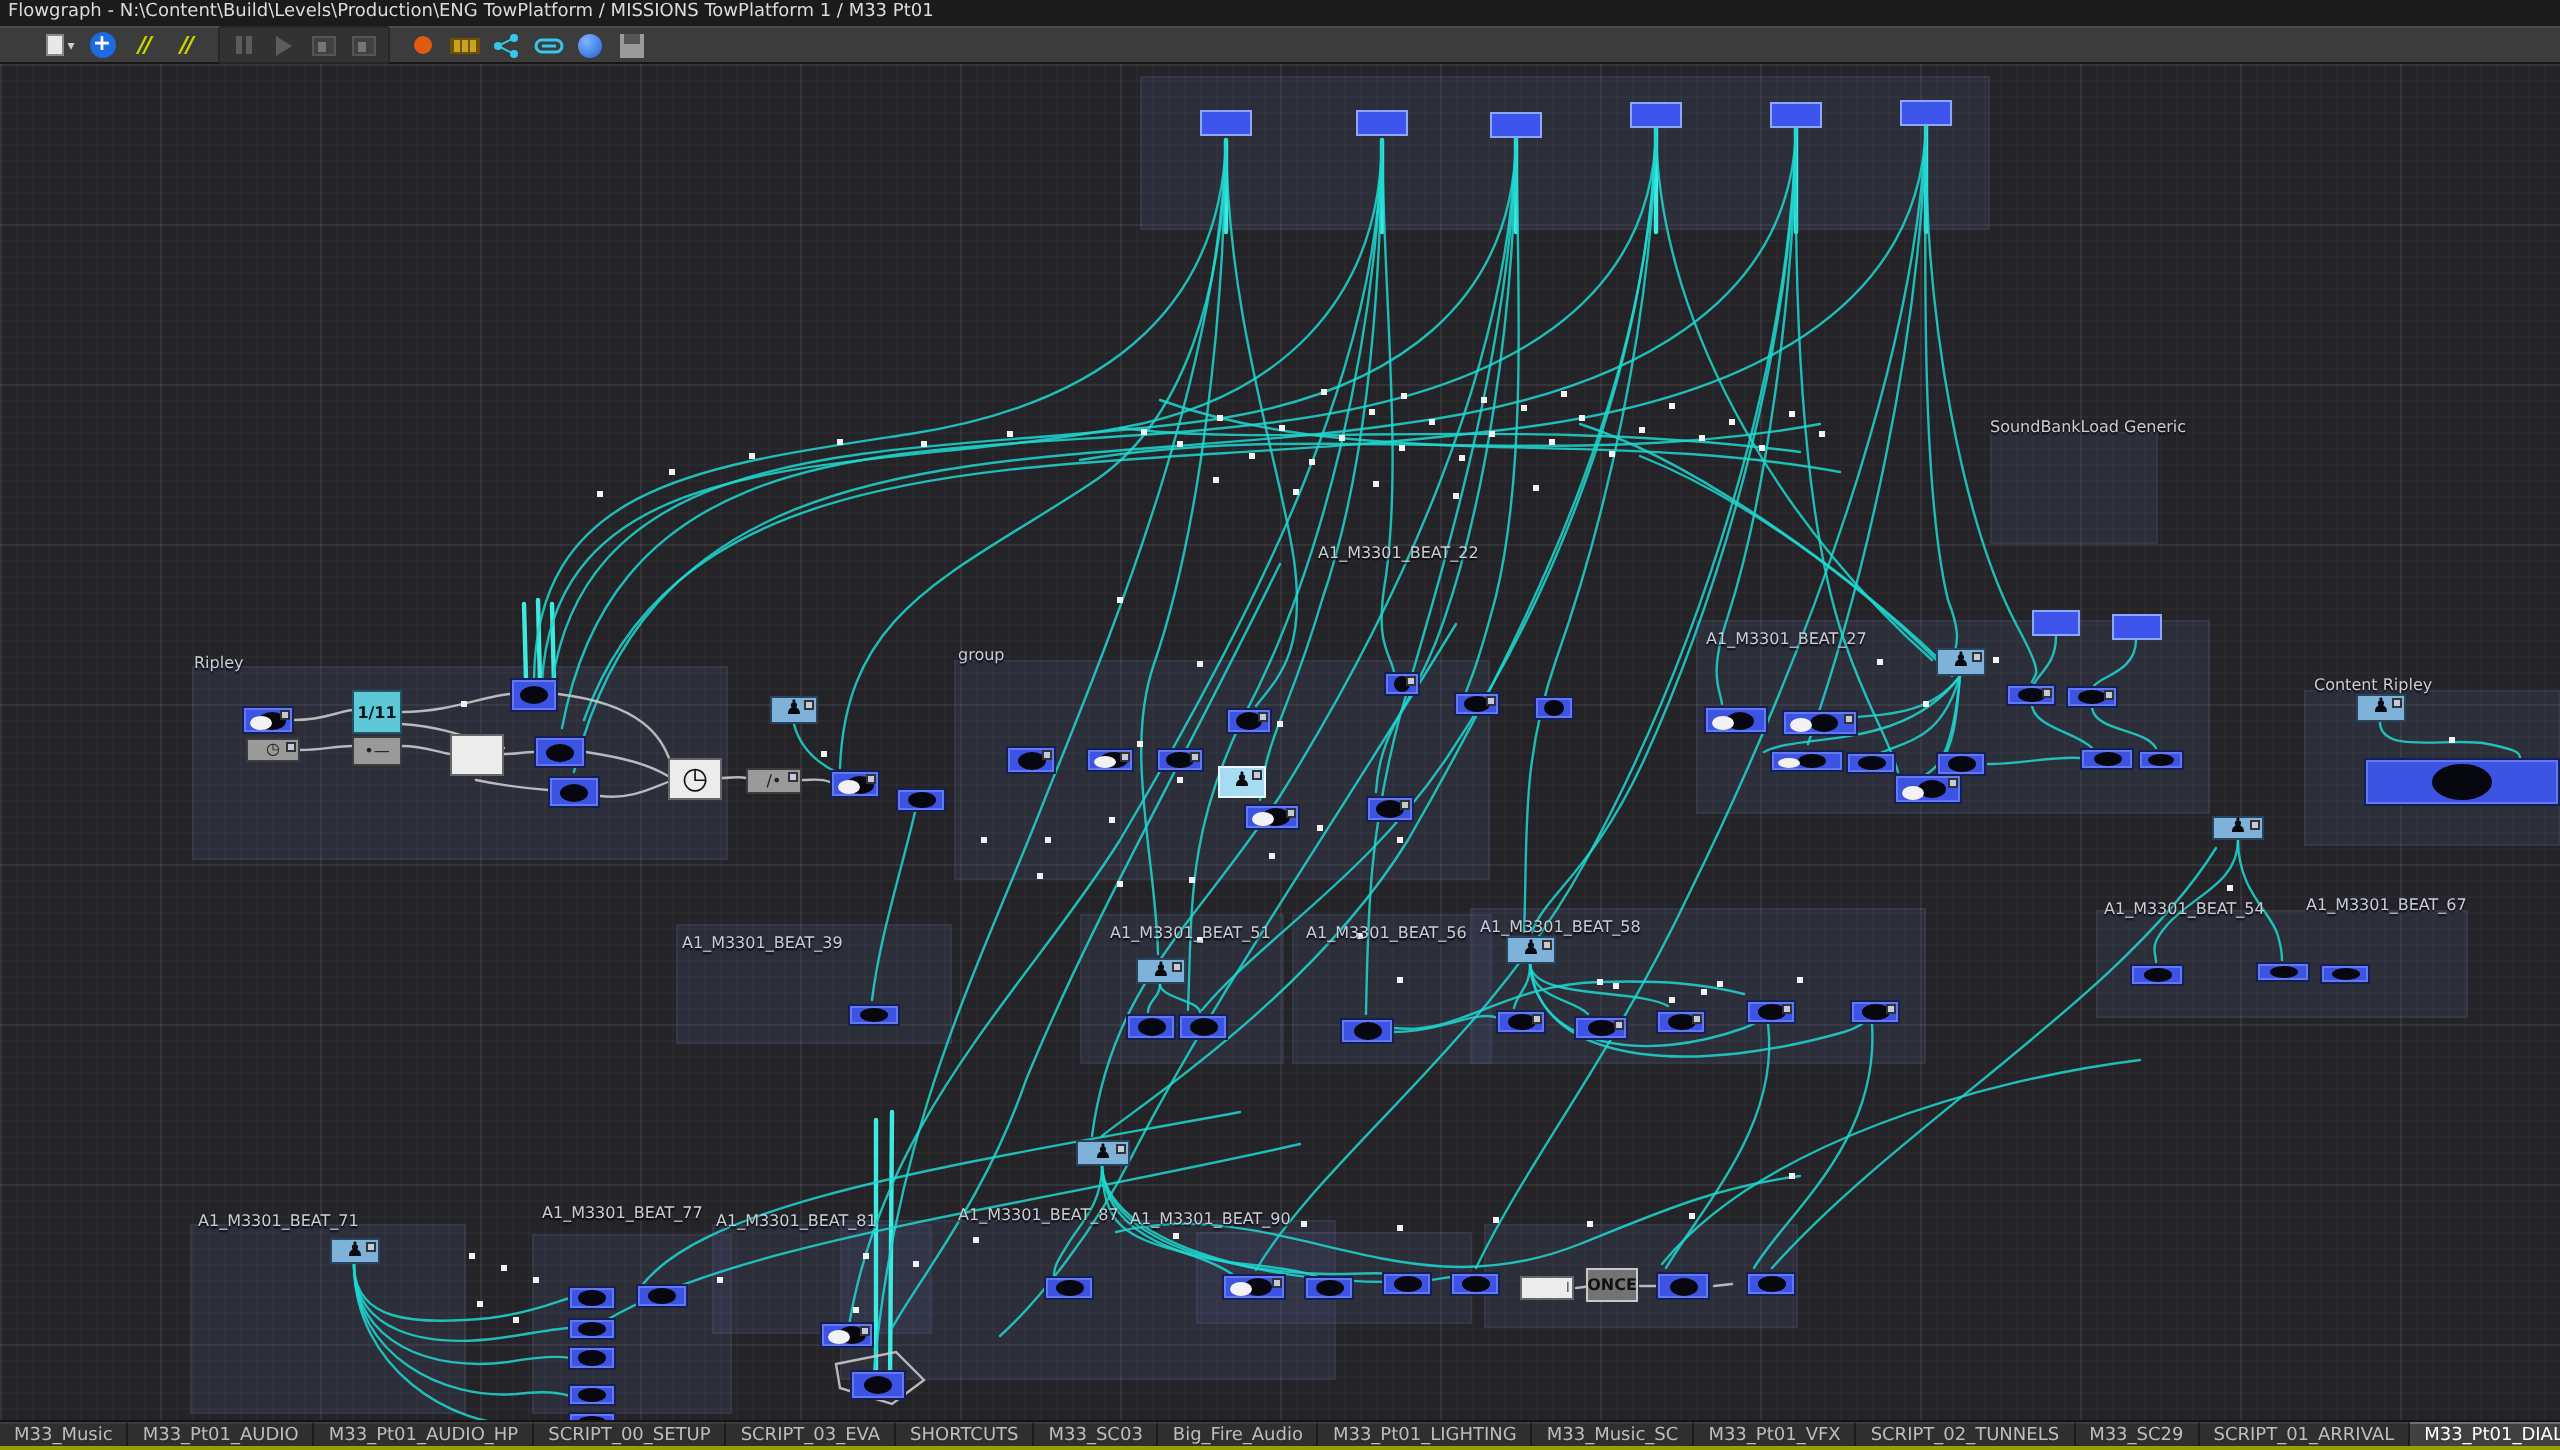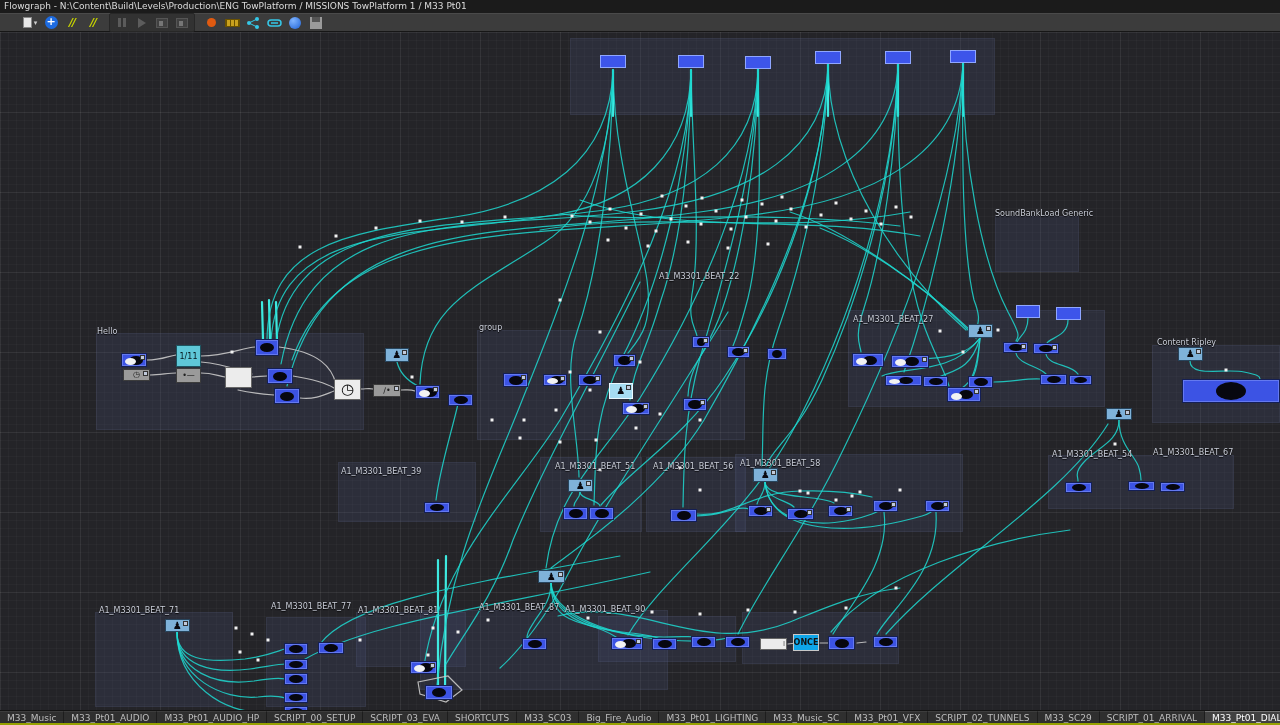--- a/index.html
+++ b/index.html
@@ -52,29 +52,29 @@
   
   .node { position:absolute; z-index:4; display:flex; align-items:center; justify-content:center;
           cursor:pointer; }
   .node.blue   { background:#3c53e4; border:1px solid #141f55; box-shadow:inset 0 0 0 1px rgba(160,180,255,.40); }
   .node.plainb { background:#3d55ea; border:1px solid #8fa6ff; }
   .node.actor  { background:#7fb2d9; border:1px solid #27445c; color:#0a0a10; }
   .node.actorsel { background:#a6dcf2; border:1px solid #e8f8ff; color:#0a0a10; }
   .node.gray   { background:#9a9a9a; border:1px solid #3c3c3c; color:#222; }
   .node.whiten { background:#ececec; border:1px solid #666; color:#333; }
   .node.cyan   { background:#5fc8d8; border:1px solid #1d5560; color:#06161a; font-weight:bold; }
-  .node.oncen  { background:#0ea5e9; border:1px solid #c8c8c8; color:#111; font-weight:bold; font-size:8px; }
+  .node.oncen  { background:#737373; border:1px solid #c8c8c8; color:#111; font-weight:bold; font-size:8px; }
   .ov  { display:block; background:#07070f; border-radius:50%; }
   .ovw { display:block; background:#f2f2f2; border-radius:50%; position:absolute; }
   .person { font-size:10px; line-height:10px; color:#0a0a10; }
   .clockg { font-size:15px; line-height:15px; color:#111; }
   .miniglyph { font-size:8px; line-height:8px; color:#222; }
   .badge { position:absolute; right:1px; top:1px; width:5px; height:5px; background:#c2cbdc; border:1px solid #333; }
   .ibadge { position:absolute; right:1px; top:1px; font-size:7px; color:#555; }
-  .fracttxt { font-size:8px; font-weight:normal; }
+  .fracttxt { font-size:8px; font-weight:bold; }
   #dots rect { fill:#f2f2f2; }
 
   
   .tabbar { position:absolute; left:0; top:710px; width:1280px; height:15px; background:#262626;
             border-top:1px solid #141414; z-index:20; display:flex; align-items:stretch; }
   .tab { font-size:9px; line-height:12px; color:#bdbdbd; background:#2f2f2f; padding:0 7px;
          border-right:1px solid #1d1d1d; border-top:1px solid #3d3d3d; cursor:pointer; white-space:nowrap; height:13px; }
   .tab.active { background:#414141; color:#ffffff; border-top:1px solid #707070; }
   .strip { position:absolute; left:0; bottom:0; width:1280px; height:2px; background:#96a100; z-index:21; }
 </style>
@@ -357,21 +357,21 @@
       <rect x="961.5" y="350.5" width="3" height="3"></rect>
       <rect x="938.5" y="329.5" width="3" height="3"></rect>
       <rect x="996.5" y="328.5" width="3" height="3"></rect>
       <rect x="410.5" y="375.5" width="3" height="3"></rect>
       <rect x="230.5" y="350.5" width="3" height="3"></rect>
       <rect x="806.5" y="491.5" width="3" height="3"></rect>
       <rect x="850.5" y="494.5" width="3" height="3"></rect>
     </g>
 </svg>
 <div id="labels">
-    <div class="glabel" style="left: 97px; top: 327px;">Hello</div>
+    <div class="glabel" style="left: 97px; top: 327px;">Ripley</div>
     <div class="glabel" style="left: 995px; top: 209px;">SoundBankLoad Generic</div>
     <div class="glabel" style="left: 479px; top: 323px;">group</div>
     <div class="glabel" style="left: 659px; top: 272px;">A1_M3301_BEAT_22</div>
     <div class="glabel" style="left: 853px; top: 315px;">A1_M3301_BEAT_27</div>
     <div class="glabel" style="left: 1157px; top: 338px;">Content Ripley</div>
     <div class="glabel" style="left: 341px; top: 467px;">A1_M3301_BEAT_39</div>
     <div class="glabel" style="left: 543px; top: 462px; margin-left: 12px;">A1_M3301_BEAT_51</div>
     <div class="glabel" style="left: 653px; top: 462px;">A1_M3301_BEAT_56</div>
     <div class="glabel" style="left: 740px; top: 459px;">A1_M3301_BEAT_58</div>
     <div class="glabel" style="left: 1052px; top: 450px;">A1_M3301_BEAT_54</div>

